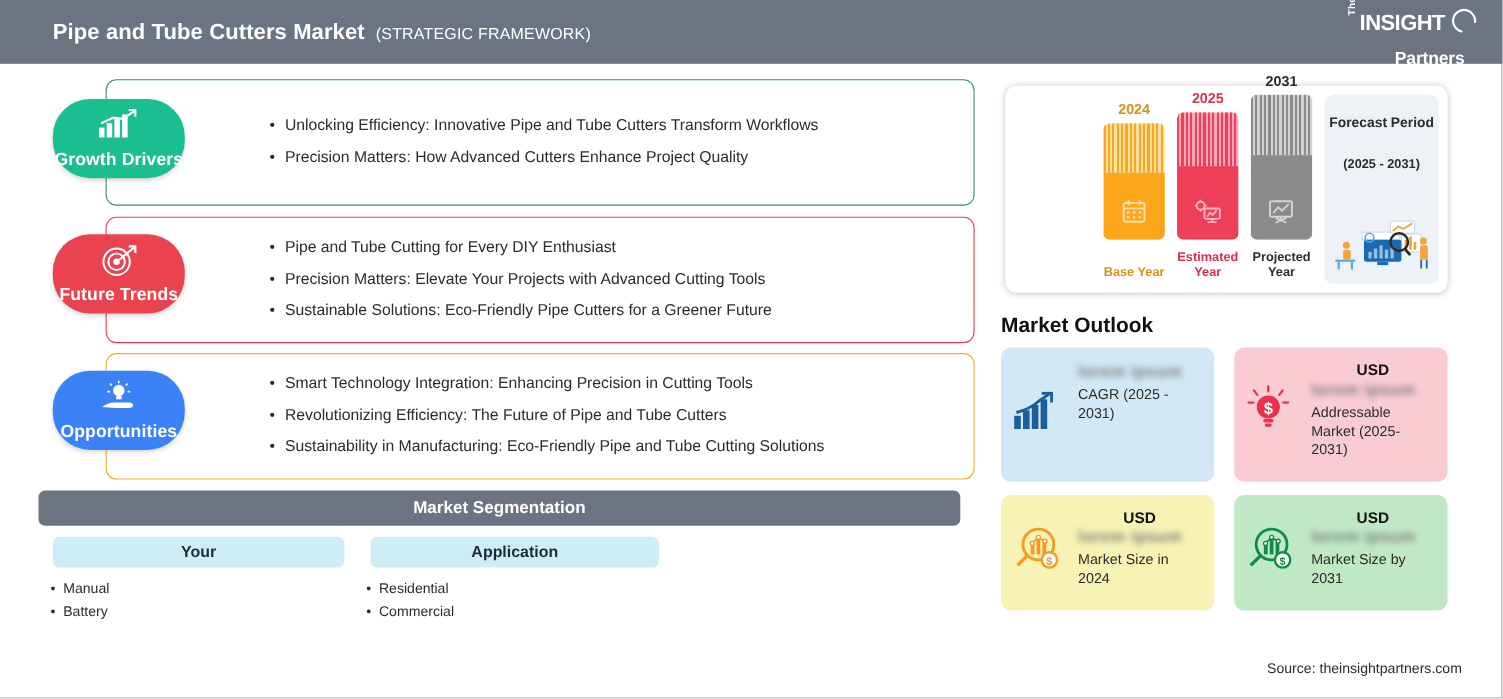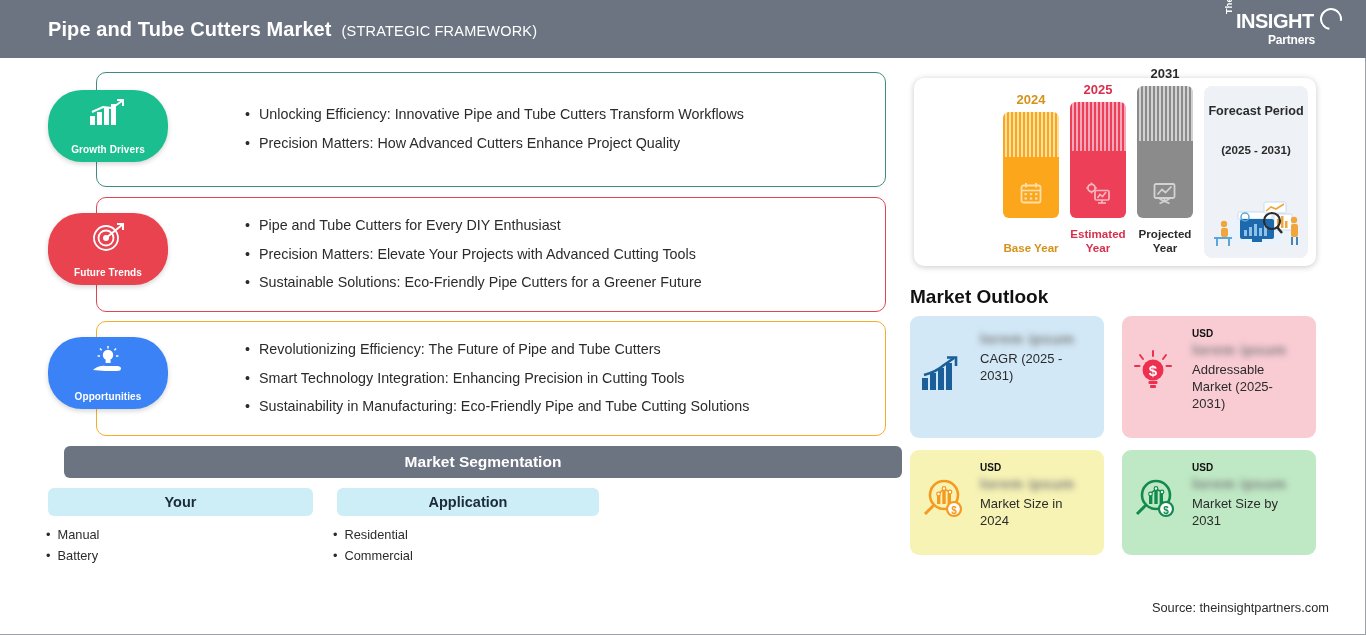--- a/index.html
+++ b/index.html
@@ -45,22 +45,22 @@
     position: absolute; left: 0px; top: 6px;
     font-size: 9px; font-weight: bold;
     transform: rotate(-90deg); transform-origin: left top;
     letter-spacing: .3px;
   }
   #logo .logo-insight {
     position: absolute; left: 12px; top: 2px;
     font-size: 20px; font-weight: bold; letter-spacing: -0.5px;
   }
   #logo .logo-partners {
-    position: absolute; left: 44px; top: 25px;
-    font-size: 12px; font-weight: bold; letter-spacing: -0.2px;
+    position: absolute; left: 44px; top: 37px;
+    font-size: 16px; font-weight: bold; letter-spacing: -0.2px;
   }
   #logo .logo-arc {
     position: absolute; right: 2px; top: 0px;
     width: 22px; height: 22px;
     border: 2.5px solid #fff; border-radius: 50%;
     border-bottom-color: transparent;
     transform: rotate(-35deg);
   }
 
   
@@ -87,36 +87,36 @@
     position: absolute;
     width: 120px; height: 72px;
     border-radius: 34px;
     display: flex; flex-direction: column;
     align-items: center; justify-content: flex-end;
     padding-bottom: 7px;
     color: #ffffff;
     box-shadow: 0 2px 5px rgba(0,0,0,.17);
     z-index: 3;
   }
-  .badge-label { font-size: 10px; font-weight: bold; letter-spacing: .1px; }
+  .badge-label { font-size: 16px; font-weight: bold; letter-spacing: .1px; }
   .badge-icon { position: absolute; top: 9px; left: 50%; transform: translateX(-50%); }
 
   #panel-growth { left: 96px; top: 14px; width: 790px; height: 115px;
                   border: 1.3px solid #3f8b7e; }
   #badge-growth  { left: 48px; top: 32px; background: #1bbf8f; }
   #panel-trends  { left: 96px; top: 139px; width: 790px; height: 115px;
                   border: 1.3px solid #e04455; }
   #badge-trends  { left: 48px; top: 155px; background: #e8434f; }
   #panel-opps    { left: 96px; top: 263px; width: 790px; height: 115px;
                   border: 1.3px solid #f5ae2a; }
   #badge-opps    { left: 48px; top: 279px; background: #3b82f6; }
 
   
   #seg-header {
-    position: absolute; left: 64px; top: 388px;
+    position: absolute; left: 35px; top: 388px;
     width: 838px; height: 32px;
     background: #6b7480; border-radius: 6px;
     color: #fff; font-size: 15.5px; font-weight: bold;
     display: flex; align-items: center; justify-content: center;
   }
   .seg-col-head {
     position: absolute; top: 430px; height: 28px;
     background: #cdeef7; border-radius: 6px;
     color: #1c2b3a; font-size: 14.5px; font-weight: bold;
     display: flex; align-items: center; justify-content: center;
@@ -177,21 +177,21 @@
   #outlook-title {
     position: absolute; left: 10px; top: 228px;
     font-size: 19px; font-weight: bold; color: #111111;
   }
   .oc {
     position: absolute; width: 194px; border-radius: 9px;
     padding: 12px 12px 12px 12px;
   }
   .oc-icon { position: absolute; left: 10px; }
   .oc-body { margin-left: 58px; }
-  .oc-usd { font-size: 10px; font-weight: bold; color: #111; }
+  .oc-usd { font-size: 14px; font-weight: bold; color: #111; text-align: center; }
   .oc-value {
     font-size: 15px; font-weight: bold; color: #7e7e7e;
     filter: blur(3.1px); letter-spacing: .5px;
     margin: 2px 0 1px 0; height: 19px;
   }
   .oc-label { font-size: 13px; color: #2b2b2b; line-height: 1.32; }
   #oc-cagr  { left: 10px;  top: 258px; height: 122px; background: #d2e8f6; }
   #oc-addr  { left: 222px; top: 258px; height: 122px; background: #f9ccd4; }
   #oc-size24{ left: 10px;  top: 392px; height: 105px; background: #f7f3b5; }
   #oc-size31{ left: 222px; top: 392px; height: 105px; background: #bfe9c5; }
@@ -236,42 +236,42 @@
           <rect x="23" y="5" width="5" height="21" fill="#fff"></rect>
           <path d="M4 13 L15 8 L24 9 L34 2" stroke="#fff" stroke-width="2" fill="none"></path>
           <path d="M29 1 L35 1 L35 7" stroke="#fff" stroke-width="2" fill="none"></path>
         </svg>
       </span>
       <span class="badge-label">Growth Drivers</span>
     </div>
 
     <div class="panel" id="panel-trends">
       <div class="bullets">
-        <div class="bullet">Pipe and Tube Cutters for Every DIY Enthusiast</div>
+        <div class="bullet">Pipe and Tube Cutting for Every DIY Enthusiast</div>
         <div class="bullet">Precision Matters: Elevate Your Projects with Advanced Cutting Tools</div>
         <div class="bullet">Sustainable Solutions: Eco-Friendly Pipe Cutters for a Greener Future</div>
       </div>
     </div>
     <div class="badge" id="badge-trends">
       <span class="badge-icon">
         <svg width="34" height="30" viewBox="0 0 34 30">
           <circle cx="15" cy="16" r="12" stroke="#fff" stroke-width="1.8" fill="none"></circle>
           <circle cx="15" cy="16" r="7.5" stroke="#fff" stroke-width="1.8" fill="none"></circle>
           <circle cx="15" cy="16" r="3" fill="#fff"></circle>
           <path d="M15 16 L31 3" stroke="#fff" stroke-width="2" fill="none"></path>
           <path d="M26 2 L32 2 L32 8" stroke="#fff" stroke-width="2" fill="none"></path>
         </svg>
       </span>
       <span class="badge-label">Future Trends</span>
     </div>
 
     <div class="panel" id="panel-opps">
       <div class="bullets">
+        <div class="bullet">Smart Technology Integration: Enhancing Precision in Cutting Tools</div>
         <div class="bullet">Revolutionizing Efficiency: The Future of Pipe and Tube Cutters</div>
-        <div class="bullet">Smart Technology Integration: Enhancing Precision in Cutting Tools</div>
         <div class="bullet">Sustainability in Manufacturing: Eco-Friendly Pipe and Tube Cutting Solutions</div>
       </div>
     </div>
     <div class="badge" id="badge-opps">
       <span class="badge-icon">
         <svg width="38" height="30" viewBox="0 0 38 30">
           <circle cx="19" cy="9" r="5.2" fill="#fff"></circle>
           <rect x="16.6" y="14" width="5" height="3" fill="#fff"></rect>
           <g stroke="#fff" stroke-width="1.5">
             <line x1="19" y1="0" x2="19" y2="2.4"></line>

